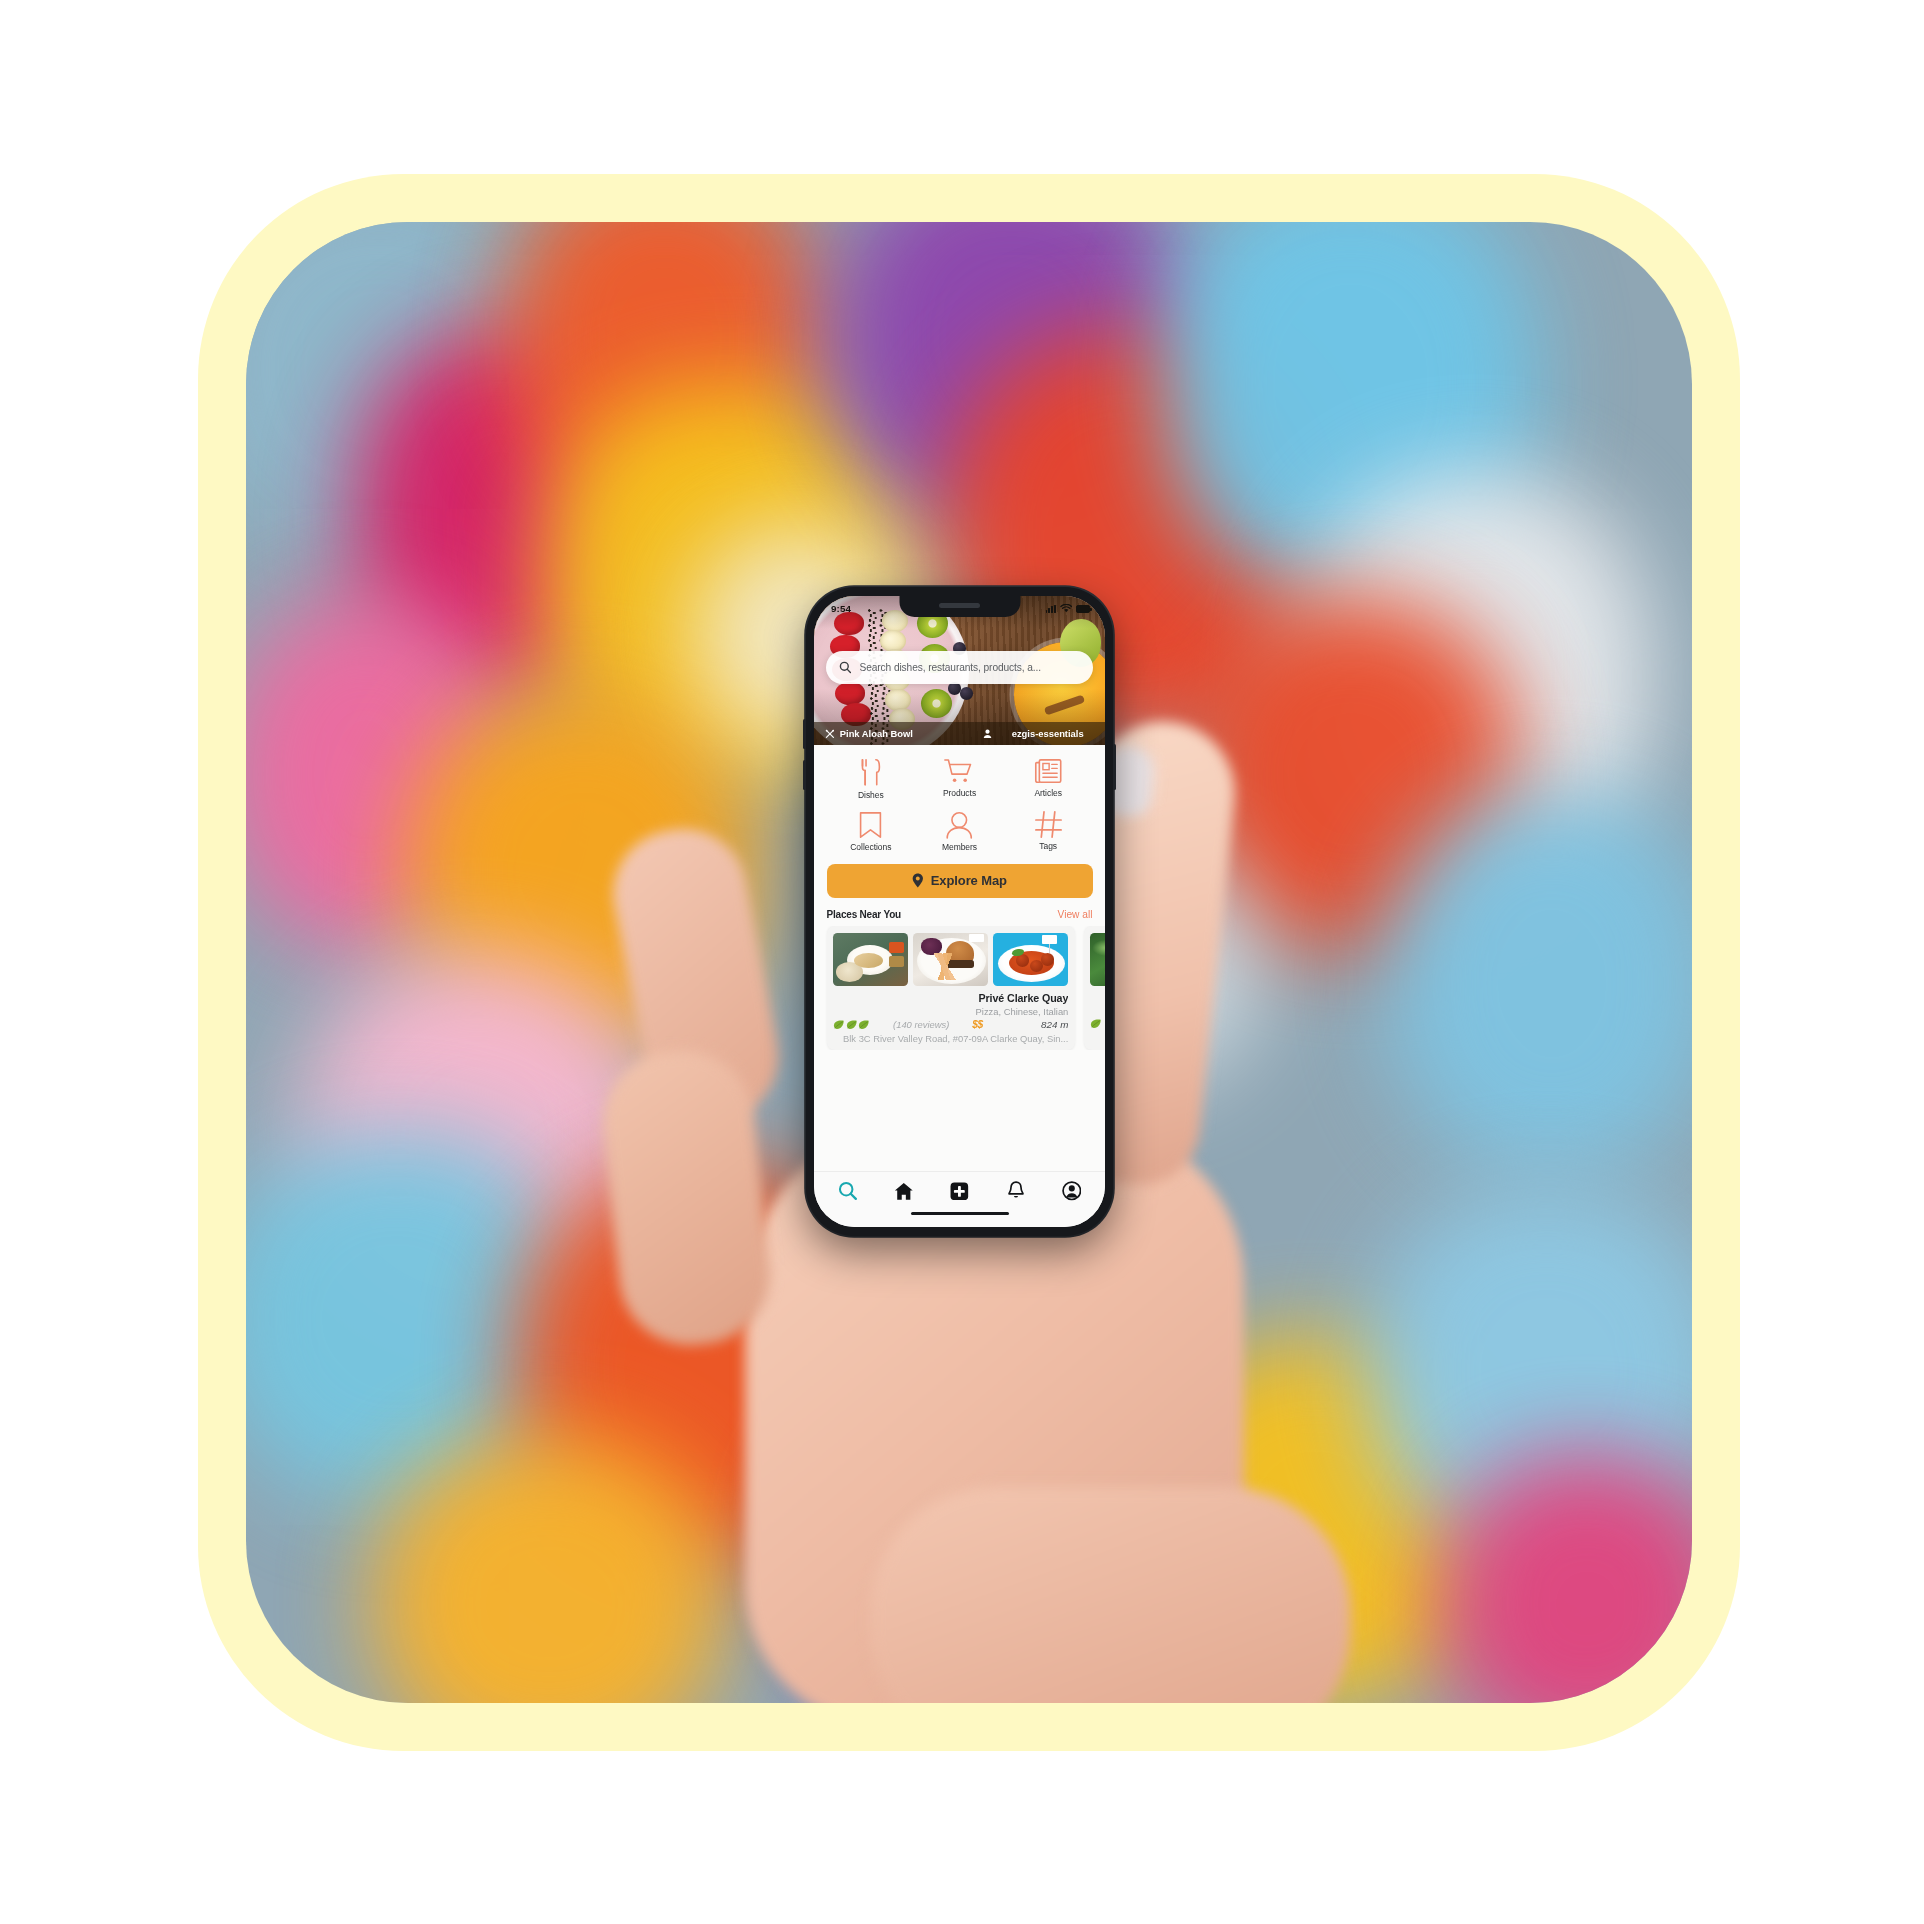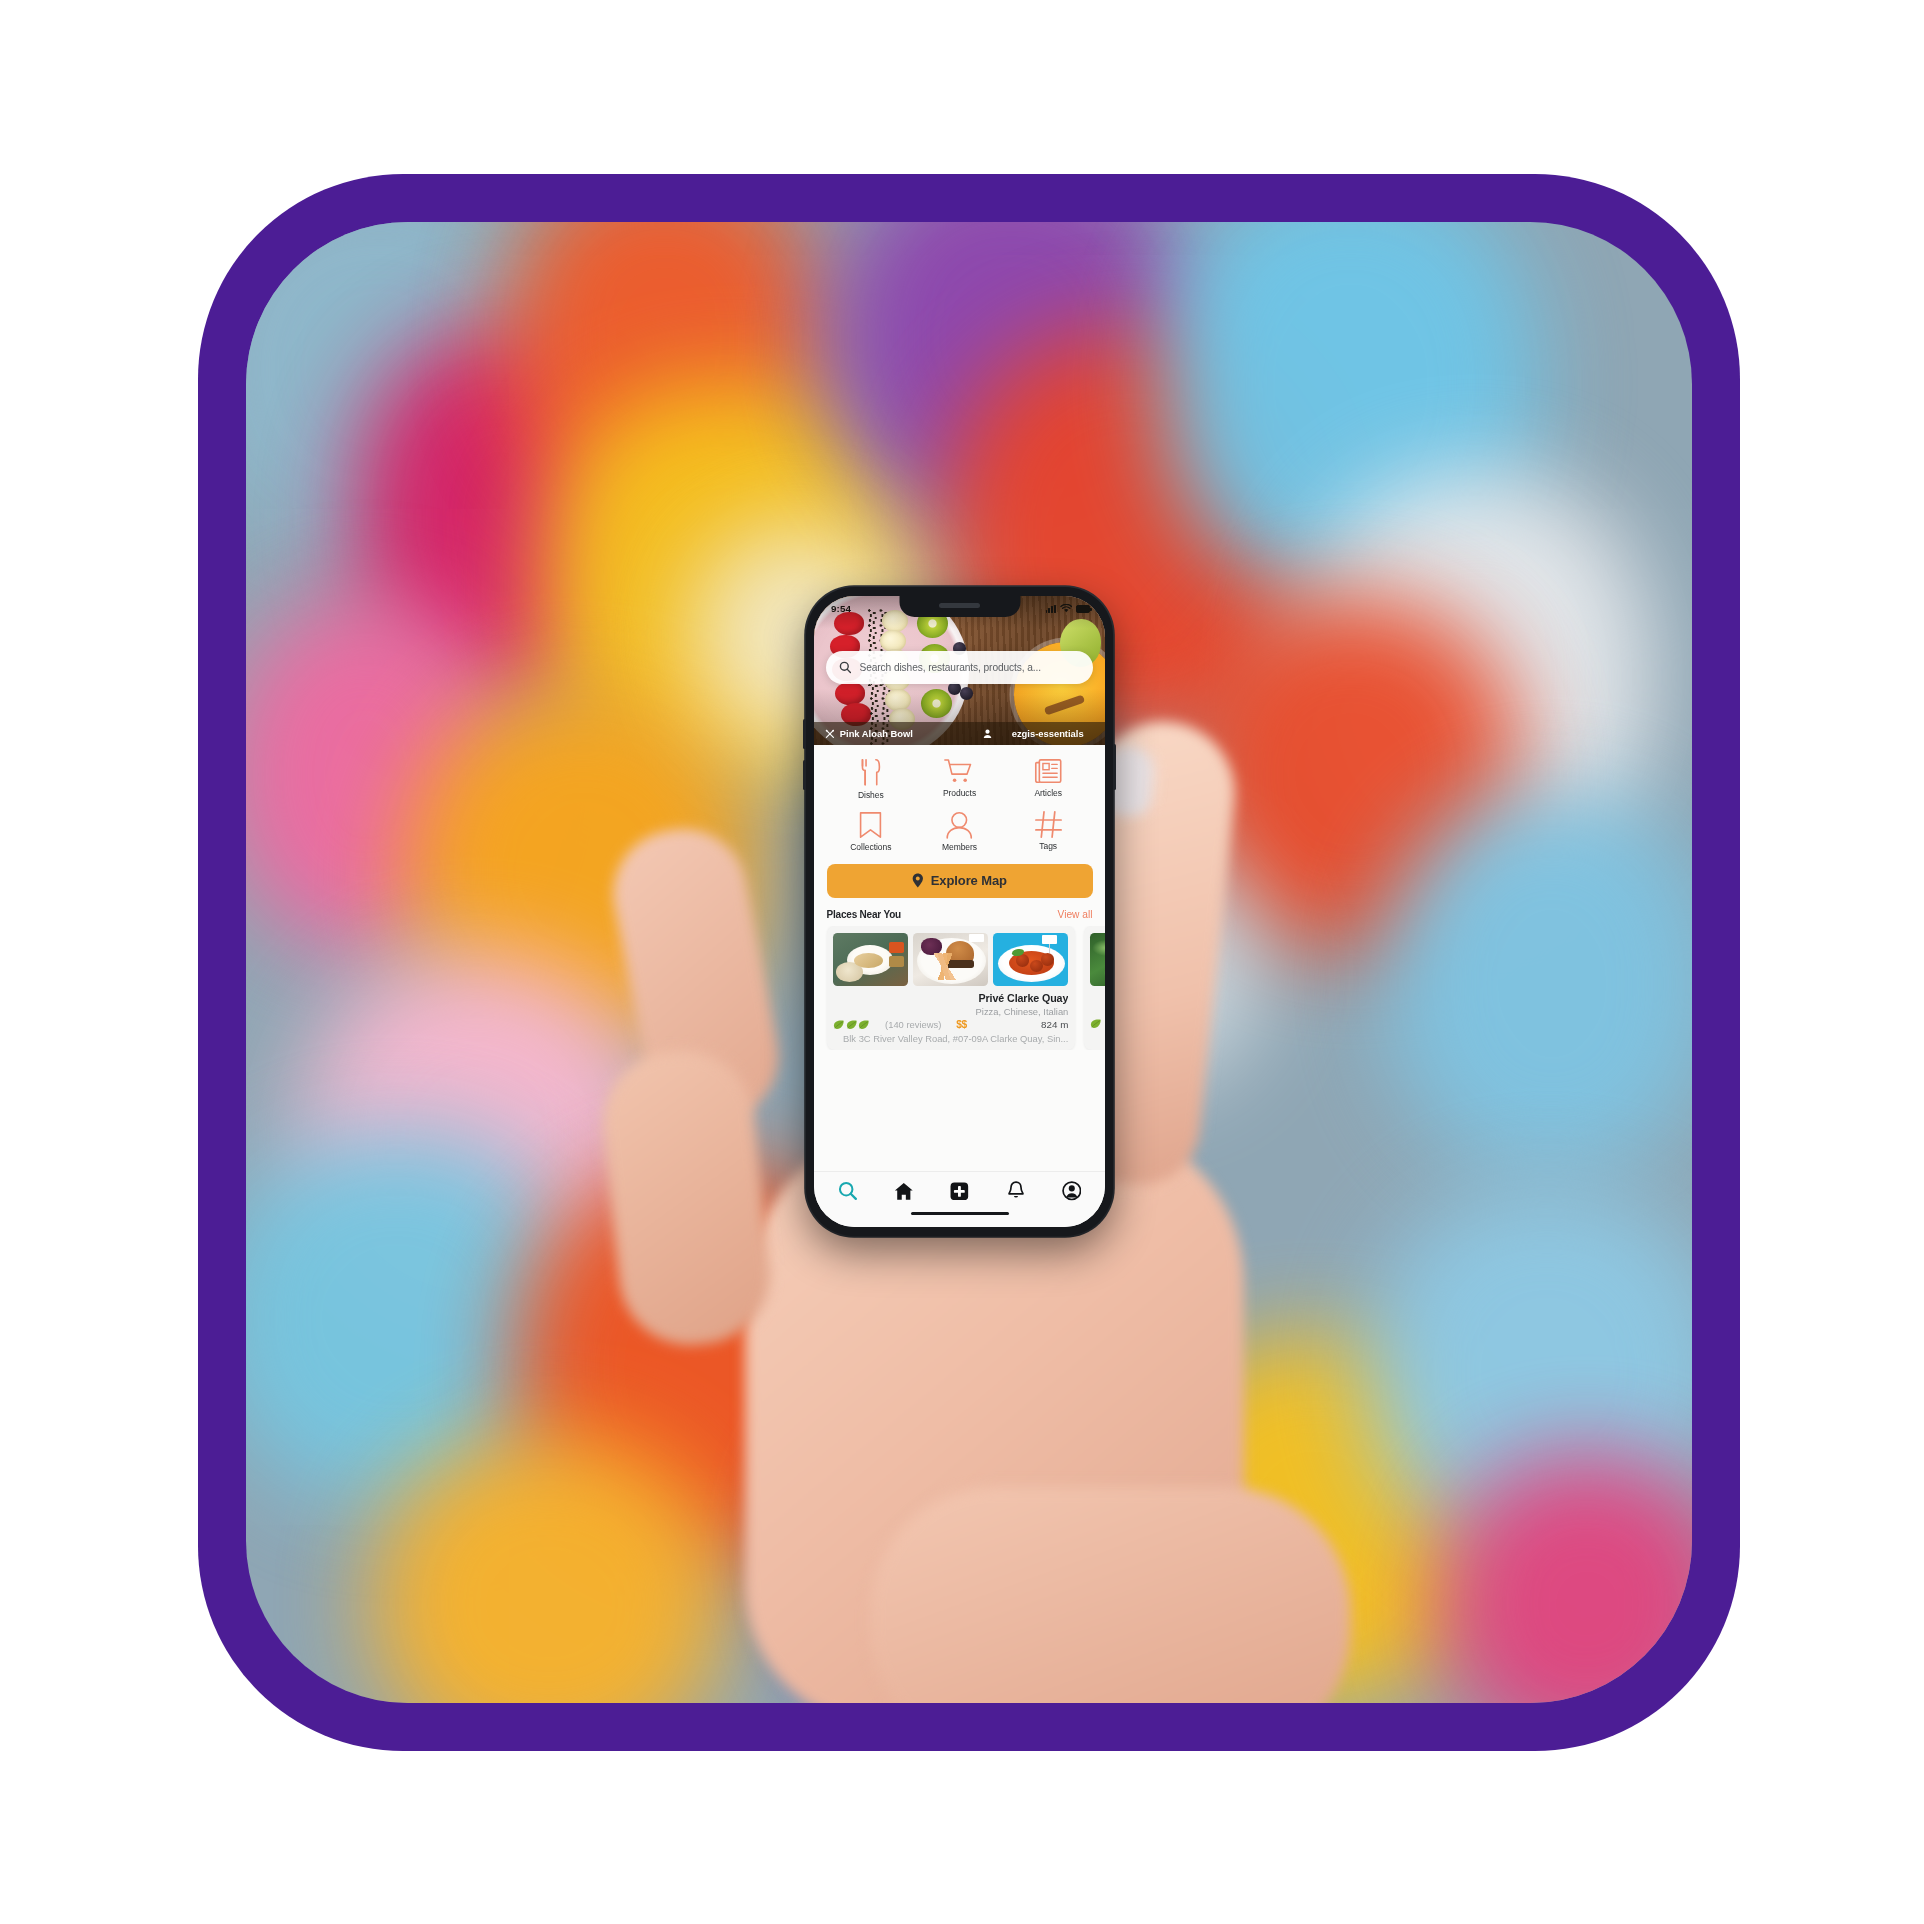--- a/index.html
+++ b/index.html
@@ -21,21 +21,21 @@
     background: #ffffff;
   }
 
   .frame-card {
     position: absolute;
     left: 198px;
     top: 174px;
     width: 1542px;
     height: 1577px;
     border-radius: 205px;
-    background: #4c1d95;
+    background: #fef9c3;
     padding: 48px;
   }
 
   
   .photo {
     position: relative;
     width: 100%;
     height: 100%;
     border-radius: 162px;
     overflow: hidden;
@@ -502,22 +502,23 @@
   .pcuis {
     font-size: 9.4px;
     color: #9b9ea1;
     margin-top: 1.8px;
     white-space: nowrap;
     overflow: hidden;
   }
   .prow {
     display: flex;
     align-items: center;
-    gap: 15px;
+    gap: 23px;
     margin-top: 2.7px;
+    font-style: italic;
   }
   .leaves { display: flex; gap: 1.3px; }
   .previews {
     font-size: 9.4px;
     color: #a8abad;
   }
   .pprice {
     font-size: 10.2px;
     color: #ef9a22;
     font-weight: 700;

